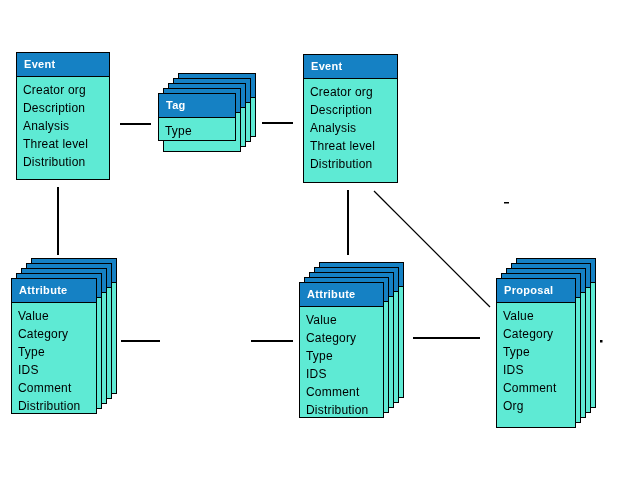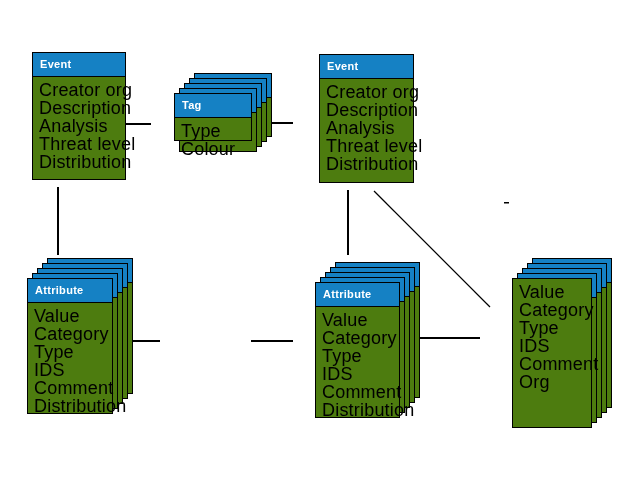--- a/index.html
+++ b/index.html
@@ -23,43 +23,42 @@
   }
   #entity-layer {
     position: absolute;
     left: 0; top: 0;
     width: 640px; height: 480px;
     z-index: 2;
   }
   .entity-box {
     position: absolute;
     box-sizing: border-box;
-    background: #4d7c0f;
+    background: #5eead4;
     border: 1px solid var(--border-color, #000000);
-    margin-left: 16px;
   }
   .entity-header {
     box-sizing: border-box;
     height: 24px;
     background: var(--header-bg, #1581c4);
     border-bottom: 1px solid var(--border-color, #000000);
     color: var(--header-text, #ffffff);
     font-size: 11px;
     font-weight: bold;
     letter-spacing: 0.3px;
     line-height: 23px;
     padding-left: 7px;
     white-space: nowrap;
     overflow: hidden;
   }
   .entity-fields {
     padding: 4px 0 0 6px;
   }
   .field-row {
-    font-size: 18px;
+    font-size: 12px;
     line-height: 18px;
     color: var(--body-text, #000000);
     letter-spacing: 0.2px;
     white-space: nowrap;
   }
 </style>
 </head>
 <body>
 
 <div class="canvas">
@@ -95,21 +94,20 @@
       <div class="entity-box" style="left: 168px; top: 83px; width: 78px; height: 64px;">
         <div class="entity-header"></div>
       </div>
       <div class="entity-box" style="left: 163px; top: 88px; width: 78px; height: 64px;">
         <div class="entity-header"></div>
       </div>
       <div class="entity-box" style="left: 158px; top: 93px; width: 78px; height: 48px;">
         <div class="entity-header">Tag</div>
         <div class="entity-fields">
           <div class="field-row">Type</div>
-          <div class="field-row">Colour</div>
         </div>
       </div>
       <div class="entity-box" style="left: 303px; top: 54px; width: 95px; height: 129px;">
         <div class="entity-header">Event</div>
         <div class="entity-fields">
           <div class="field-row">Creator org</div>
           <div class="field-row">Description</div>
           <div class="field-row">Analysis</div>
           <div class="field-row">Threat level</div>
           <div class="field-row">Distribution</div>
@@ -167,20 +165,21 @@
       <div class="entity-box" style="left: 511px; top: 263px; width: 80px; height: 150px;">
         <div class="entity-header"></div>
       </div>
       <div class="entity-box" style="left: 506px; top: 268px; width: 80px; height: 150px;">
         <div class="entity-header"></div>
       </div>
       <div class="entity-box" style="left: 501px; top: 273px; width: 80px; height: 150px;">
         <div class="entity-header"></div>
       </div>
       <div class="entity-box" style="left: 496px; top: 278px; width: 80px; height: 150px;">
+        <div class="entity-header">Proposal</div>
         <div class="entity-fields">
           <div class="field-row">Value</div>
           <div class="field-row">Category</div>
           <div class="field-row">Type</div>
           <div class="field-row">IDS</div>
           <div class="field-row">Comment</div>
           <div class="field-row">Org</div>
         </div>
       </div>
     </div>

